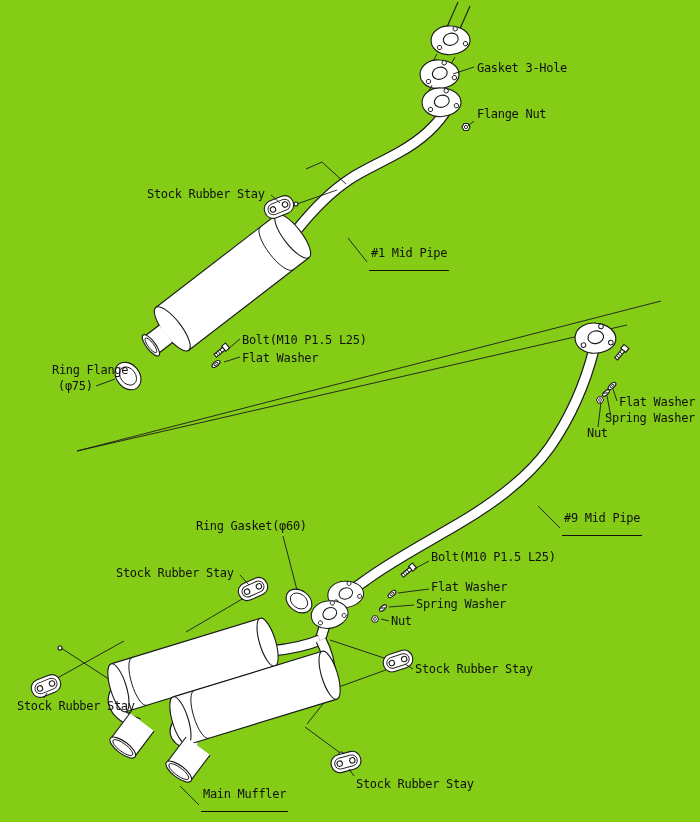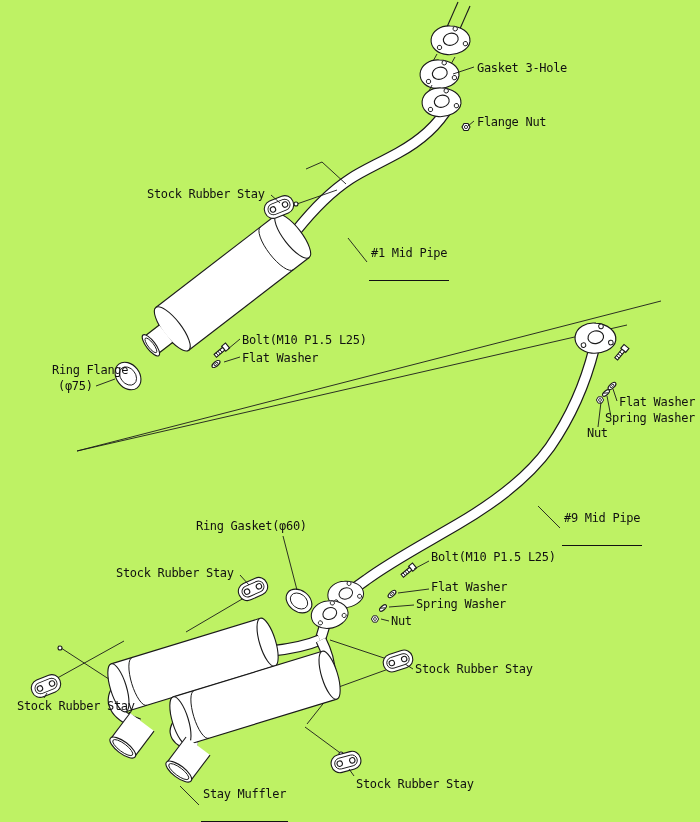--- a/index.html
+++ b/index.html
@@ -1,21 +1,21 @@
 <!DOCTYPE html>
 <html><head>
 <meta charset="utf-8">
 <style>
   * { margin:0; padding:0; box-sizing:border-box; }
   body { background:#ffffff; font-family:"DejaVu Sans Mono","Liberation Mono",monospace; }
-  .stage { position:relative; width:700px; height:822px; background:#bef264; overflow:hidden; }
+  .stage { position:relative; width:700px; height:822px; background:#84cc16; overflow:hidden; }
   .stage svg { position:absolute; left:0; top:0; }
   .lbl { position:absolute; font-size:12px; line-height:14px; color:#111111;
          white-space:nowrap; letter-spacing:-0.3px; }
-  .lbl.u { border-bottom:1px solid #111111; padding:0 2px 20px 2px; }
+  .lbl.u { border-bottom:1px solid #111111; padding:0 2px 10px 2px; }
 
   
   .wh      { fill:#ffffff; stroke:#1a1a1a; stroke-width:1.1; }
   .whthin  { fill:#ffffff; stroke:#1a1a1a; stroke-width:0.9; }
   .ln      { fill:none;    stroke:#1a1a1a; stroke-width:1.1; }
   .thin    { fill:none;    stroke:#1a1a1a; stroke-width:0.9; }
   .mask    { fill:#ffffff; stroke:none; }
   .po      { fill:none; stroke:#1a1a1a; stroke-width:11.5; stroke-linejoin:round; }
   .pi      { fill:none; stroke:#ffffff; stroke-width:9.2;  stroke-linejoin:round; }
   .leaders line { stroke:#1a1a1a; stroke-width:0.9; }
@@ -218,35 +218,35 @@
     <line x1="414" y1="605" x2="389" y2="607"></line>
     <line x1="389" y1="621" x2="381" y2="619"></line>
     <line x1="413" y1="669" x2="405" y2="664"></line>
     <line x1="44" y1="698" x2="47" y2="693"></line>
     <line x1="354" y1="776" x2="349" y2="769"></line>
     <line x1="199" y1="805" x2="180" y2="786"></line>
   </g>
 </svg>
 
 <div class="lbl" style="left:477px;top:61px">Gasket 3-Hole</div>
-<div class="lbl" style="left:477px;top:115px">Flange Nut</div>
+<div class="lbl" style="left:477px;top:107px">Flange Nut</div>
 <div class="lbl" style="left:147px;top:187px">Stock Rubber Stay</div>
 <div class="lbl u" style="left:369px;top:246px">#1 Mid Pipe</div>
 <div class="lbl" style="left:242px;top:333px">Bolt(M10 P1.5 L25)</div>
 <div class="lbl" style="left:242px;top:351px">Flat Washer</div>
 <div class="lbl" style="left:52px;top:363px">Ring Flange</div>
 <div class="lbl" style="left:58px;top:379px">(φ75)</div>
 <div class="lbl" style="left:619px;top:395px">Flat Washer</div>
 <div class="lbl" style="left:605px;top:411px">Spring Washer</div>
 <div class="lbl" style="left:587px;top:426px">Nut</div>
 <div class="lbl u" style="left:562px;top:511px">#9 Mid Pipe</div>
 <div class="lbl" style="left:196px;top:519px">Ring Gasket(φ60)</div>
 <div class="lbl" style="left:116px;top:566px">Stock Rubber Stay</div>
 <div class="lbl" style="left:431px;top:550px">Bolt(M10 P1.5 L25)</div>
 <div class="lbl" style="left:431px;top:580px">Flat Washer</div>
 <div class="lbl" style="left:416px;top:597px">Spring Washer</div>
 <div class="lbl" style="left:391px;top:614px">Nut</div>
 <div class="lbl" style="left:415px;top:662px">Stock Rubber Stay</div>
 <div class="lbl" style="left:17px;top:699px">Stock Rubber Stay</div>
 <div class="lbl" style="left:356px;top:777px">Stock Rubber Stay</div>
-<div class="lbl u" style="left:201px;top:787px">Stay Muffler</div>
+<div class="lbl u" style="left:201px;top:787px">Main Muffler</div>
 
 </div>
 
 </body></html>

